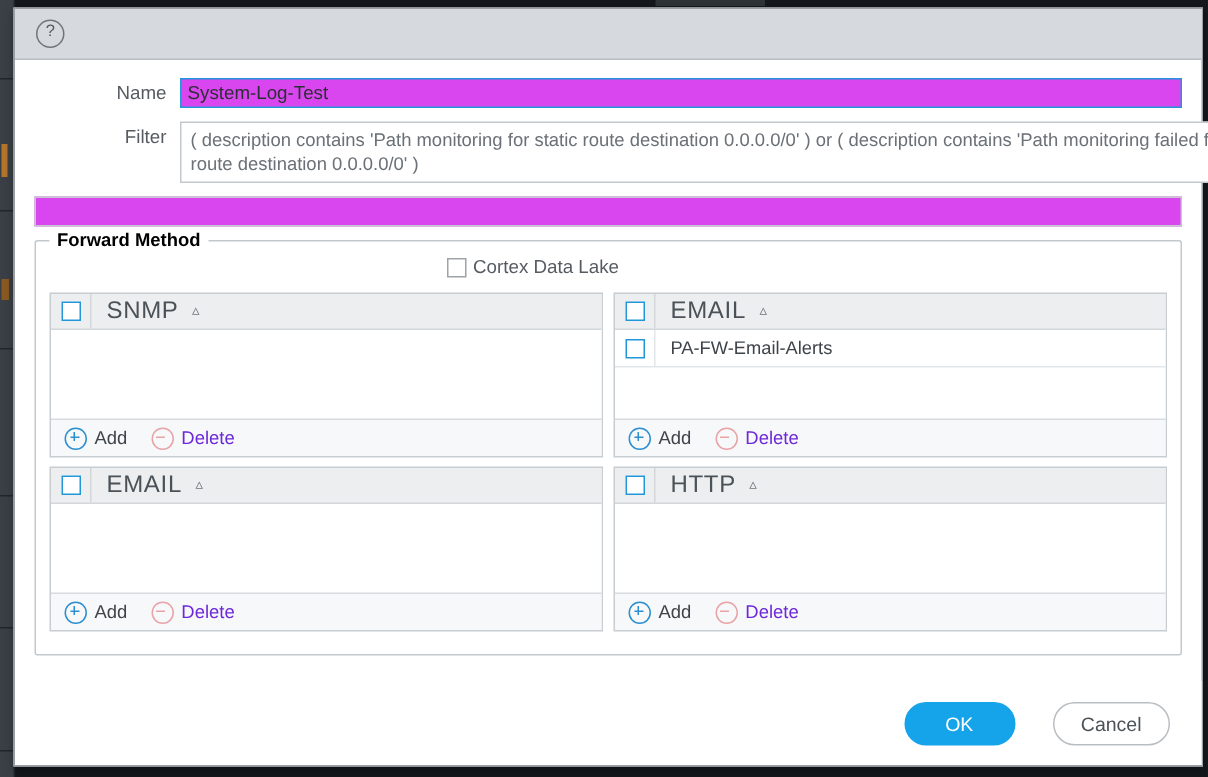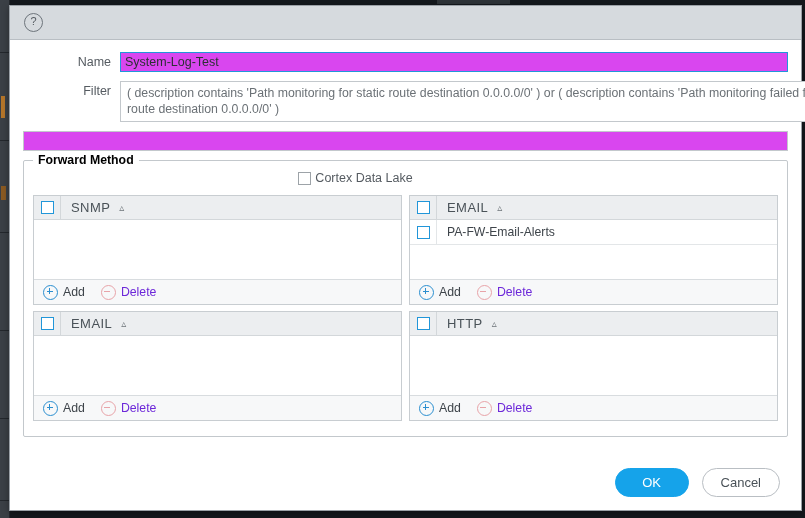--- a/index.html
+++ b/index.html
@@ -214,21 +214,21 @@
   .panel-cb-cell {
     width: 27px;
     height: 100%;
     display: flex;
     align-items: center;
     justify-content: center;
     border-right: 1px solid #d3d7da;
     box-sizing: border-box;
   }
   .panel-title {
-    font-size: 13px;
+    font-size: 16px;
     color: #4a5258;
     letter-spacing: 0.45px;
     margin-left: 10px;
   }
   .chev {
     margin-left: 9px;
     color: #6d7479;
     font-size: 10px;
     line-height: 1;
     cursor: pointer;
@@ -307,21 +307,21 @@
   
   .dialog-footer {
     position: absolute;
     left: 0; right: 0;
     bottom: 0;
     height: 56px;
     display: flex;
     align-items: center;
     justify-content: flex-end;
     padding-right: 21px;
-    gap: 13px;
+    gap: 25px;
     background: #fff;
     box-sizing: border-box;
   }
   .btn {
     height: 29px;
     min-width: 74px;
     border-radius: 15px;
     font-size: 13px;
     display: inline-flex;
     align-items: center;

